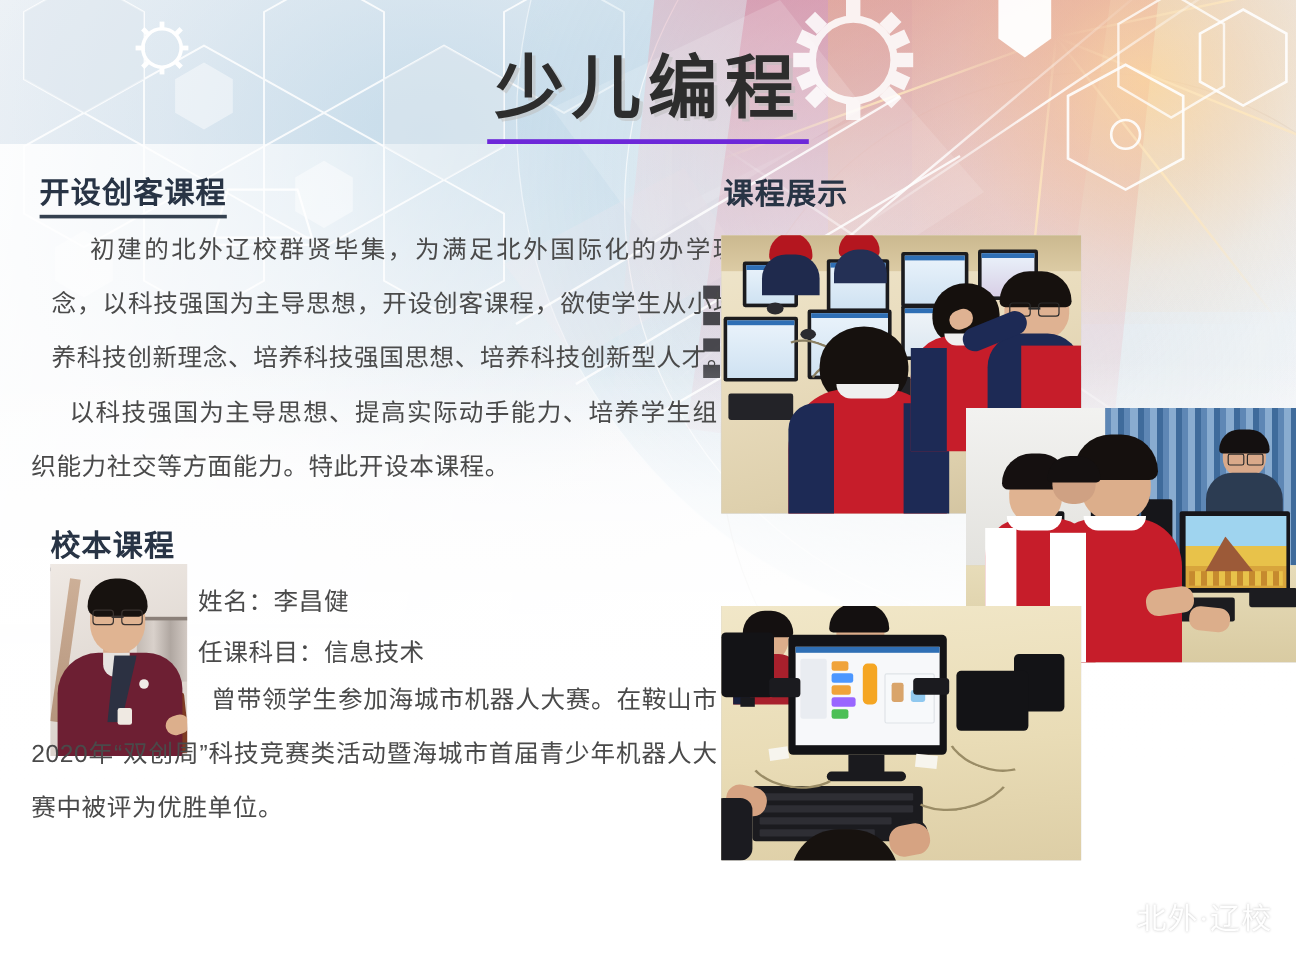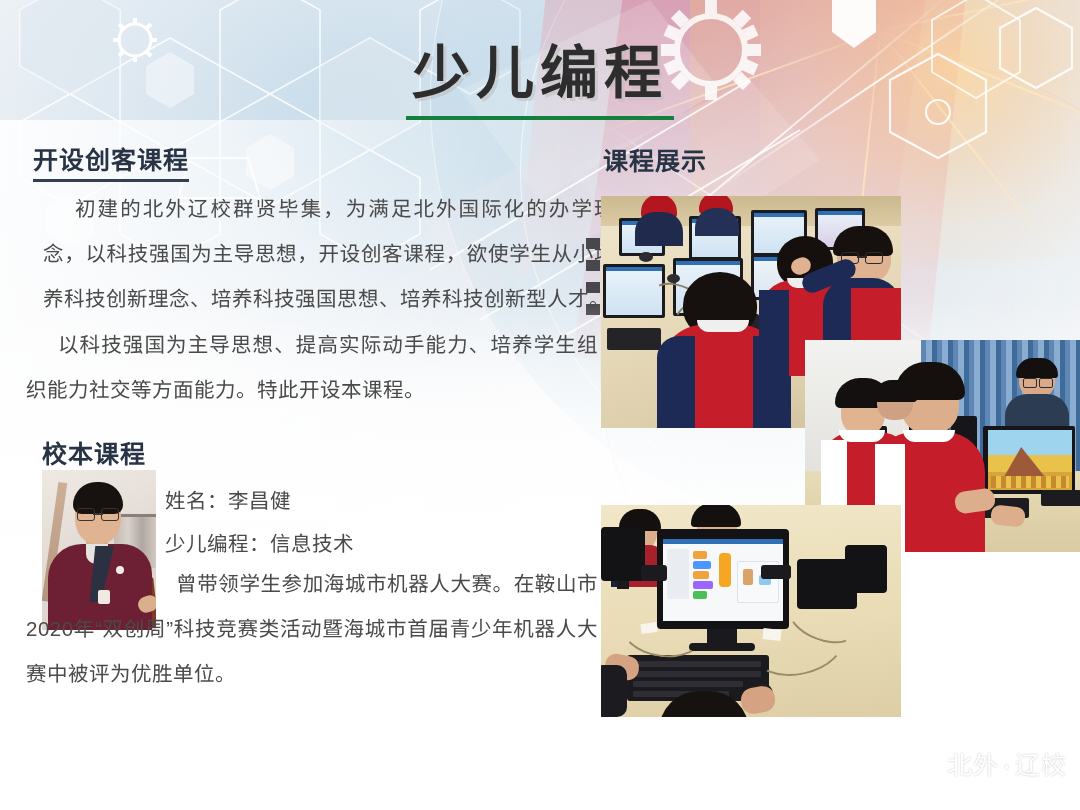--- a/index.html
+++ b/index.html
@@ -81,21 +81,21 @@
   
   .title{
     position:absolute;left:0;right:0;top:26px;text-align:center;
     font-size:58px;font-weight:bold;letter-spacing:6px;
     color:#2d2d2d;
     text-shadow:3px 3px 0 rgba(190,190,190,0.55);
     font-family:"Liberation Sans","DejaVu Sans",sans-serif;
   }
   .title span{
     display:inline-block;
-    border-bottom:4px solid #15803d;
+    border-bottom:4px solid #6d28d9;
     padding:0 6px 6px 6px;
   }
 
   
   .sec-h{
     position:absolute;
     font-size:25px;font-weight:bold;color:#283445;letter-spacing:1px;
   }
   .sec-h.underlined{border-bottom:3px solid #34404f;padding-bottom:3px;}
 
@@ -194,21 +194,21 @@
 
   
   .wm{
     position:absolute;left:905px;top:745px;
     display:flex;align-items:center;gap:8px;
     opacity:.85;
   }
   .wm .wm-label{
     color:#ffffff;font-size:25px;letter-spacing:1px;
     text-shadow:0 0 2px rgba(120,120,120,.55);
-    font-family:Liberation Mono, monospace;
+    font-family:Liberation Serif, serif;
   }
   .wm .wechat{position:relative;width:34px;height:26px;}
   .wm .wechat .b1,.wm .wechat .b2{position:absolute;border:2px solid #ffffff;border-radius:50%;background:transparent;}
   .wm .wechat .b1{left:0;top:0;width:21px;height:17px;}
   .wm .wechat .b2{right:0;bottom:0;width:17px;height:14px;}
   .wm .wechat .d{position:absolute;width:2.5px;height:2.5px;background:#fff;border-radius:50%;}
 </style>
 </head>
 <body>
 
@@ -373,21 +373,21 @@
     <div class="hair"></div>
     <div class="glass">
         <i class="l"></i>
         <b></b>
         <i class="r"></i>
       </div>
     <div class="hand"></div>
   </div>
 
   <div class="tinfo" id="t1">姓名：李昌健</div>
-  <div class="tinfo" id="t2">少儿编程：信息技术</div>
+  <div class="tinfo" id="t2">任课科目：信息技术</div>
 
   <div class="para" id="p4"><span class="indent"></span><span>曾带领学生参加海城市机器人大赛。在鞍山市2020年“双创周”科技竞赛类活动暨海城市首届青少年机器人大赛中被评为优胜单位。</span></div>
 
   <div class="sec-h" id="h-show">课程展示</div>
 
   <div class="photo" id="photo1">
     <div class="desk"></div>
     <div class="wallT"></div>
 
     <div class="mon" style="left:18px;top:22px;width:46px;height:38px;"></div>

